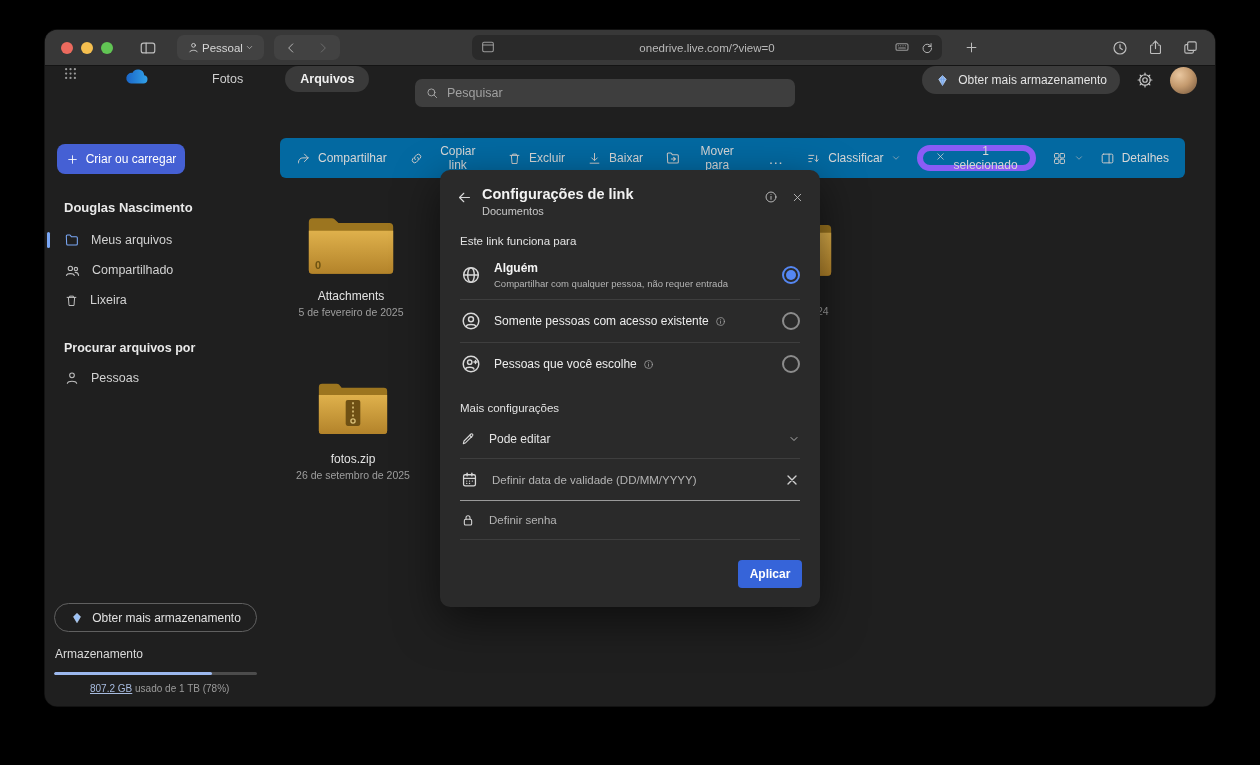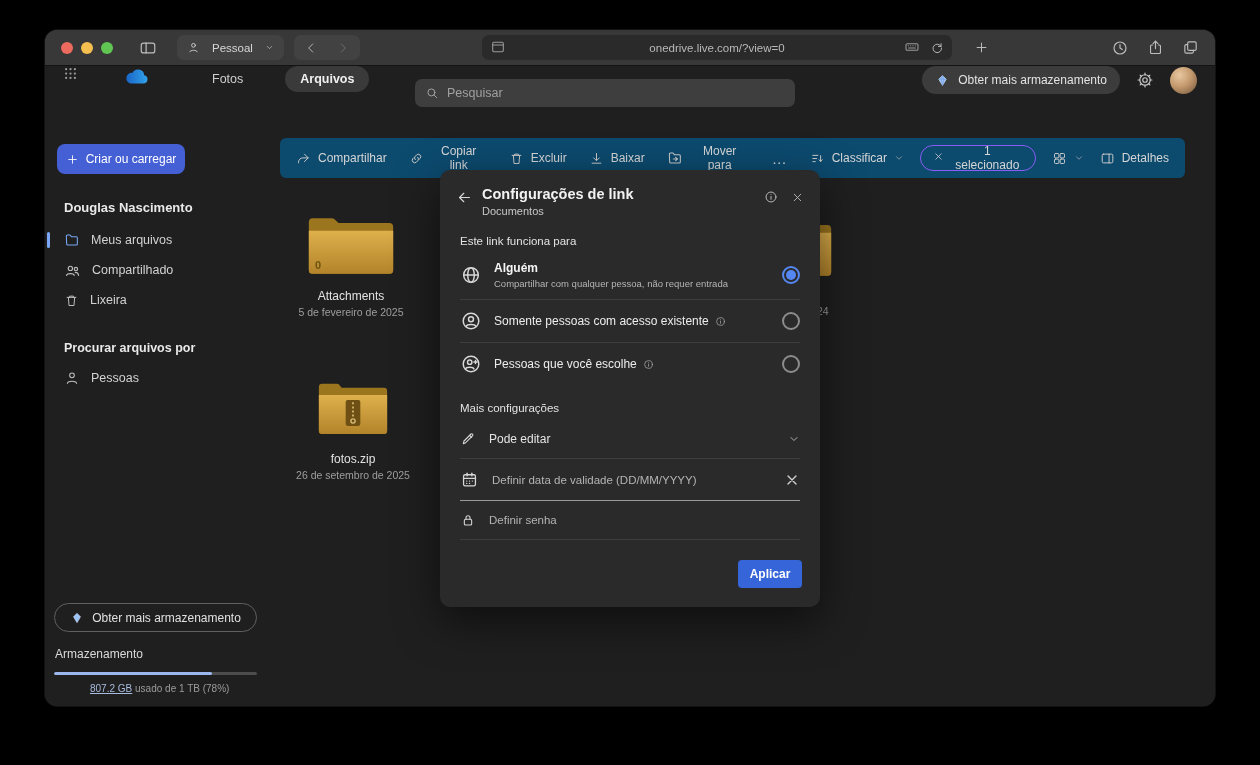--- a/index.html
+++ b/index.html
@@ -15,21 +15,21 @@
   .chrome { height:36px; background:#383838; border-bottom:1px solid #141414;
             display:flex; align-items:center; padding:0 16px; }
   .traffic { display:flex; gap:8px; }
   .tdot { width:12px; height:12px; border-radius:50%; display:inline-block; }
   .tdot.red{background:#ec6a5e;} .tdot.yellow{background:#f5bf4f;} .tdot.green{background:#61c554;}
   .icnbtn { background:none; border:none; color:#bdbdbd; display:inline-flex;
             align-items:center; justify-content:center; padding:0; }
   .icnbtn.dim { color:#6f6f6f; }
   .ml26{margin-left:26px;} .ml22{margin-left:22px;}
   .pill { background:#424242; border-radius:7px; height:25px; display:flex; align-items:center; border:none; }
-  .profile-pill { margin-left:20px; padding:0 10px; gap:12px; color:#d6d6d6; font-size:11.5px;justify-content:center; }
+  .profile-pill { margin-left:20px; padding:0 10px; gap:2px; color:#d6d6d6; font-size:11.5px;justify-content:center; }
   .nav-pill { margin-left:10px; padding:0 10px; gap:18px; }
   .sp { flex:1; }
   .url-field { width:470px; height:25px; background:#2a2a2a; border-radius:7px; position:relative;
                display:flex; align-items:center; justify-content:center; color:#b9b9b9; font-size:11.5px; }
   .url-left { position:absolute; left:8px; top:4px; color:#9a9a9a; }
   .url-right { position:absolute; right:8px; top:4px; display:flex; gap:10px; color:#9a9a9a; }
   .chrome-right { display:flex; gap:18px; align-items:center; }
 
   svg.ic { fill:none; stroke:currentColor; stroke-width:1.6; stroke-linecap:round; stroke-linejoin:round; }
   .fil { fill:currentColor; stroke:none; }
@@ -75,29 +75,29 @@
                          border-radius:15px; display:flex; align-items:center; justify-content:center;
                          gap:8px; font-size:12px; color:#e0e0e0; margin-bottom:15px; }
   .storage-heading { font-size:12px; color:#dadada; margin-bottom:11px; margin-left:1px; }
   .progress { height:3px; background:#4c4c4c; border-radius:2px; overflow:hidden; }
   .progress .pfill { height:100%; background:#9cb8ee; border-radius:2px; }
   .usage-line { margin-top:8px; font-size:10px; color:#9b9b9b;margin-left:36px; }
   .usage-line .ulink { color:#a7bbdf; text-decoration:underline; }
 
   
   .main { flex:1; position:relative; }
-  .toolbar { position:absolute; left:0; right:30px; top:18px; height:40px; background:#0c4a6e;
+  .toolbar { position:absolute; left:0; right:30px; top:18px; height:40px; background:#0369a1;
              border-radius:6px; display:flex; align-items:center; padding:0 16px; gap:22px;
              font-size:12px; color:#d6d6d6; }
   .tb-item { display:flex; align-items:center; gap:7px; background:none; border:none;
              color:#d6d6d6; font-size:12px; }
   .tb-item .tic { color:#c9c9c9; display:inline-flex; }
   .tb-more { font-size:15px; letter-spacing:1px; }
   .tb-right { margin-left:auto; display:flex; align-items:center; gap:16px; }
-  .sel-pill { display:flex; align-items:center; gap:8px; border:1px solid #8b5cf6; border-radius:14px;
+  .sel-pill { display:flex; align-items:center; gap:8px; border:6px solid #8b5cf6; border-radius:14px;
               height:26px; padding:1px 12px; background:none; color:#d6d6d6; font-size:12px; }
   .chev { color:#b9b9b9; display:inline-flex; }
 
   .tile { position:absolute; width:132px; text-align:center; }
   .ficon { position:relative; margin:0 auto; }
   .fcount { position:absolute; left:10px; bottom:7px; font-size:11px; font-weight:bold; color:#6d5312; }
   .fname { margin-top:11px; font-size:12px; color:#e2e2e2; }
   .fdate { margin-top:3px; font-size:10.5px; color:#9e9e9e; }
   .partial-date { position:absolute; left:537px; top:185px; font-size:10.5px; color:#9e9e9e; }
 

